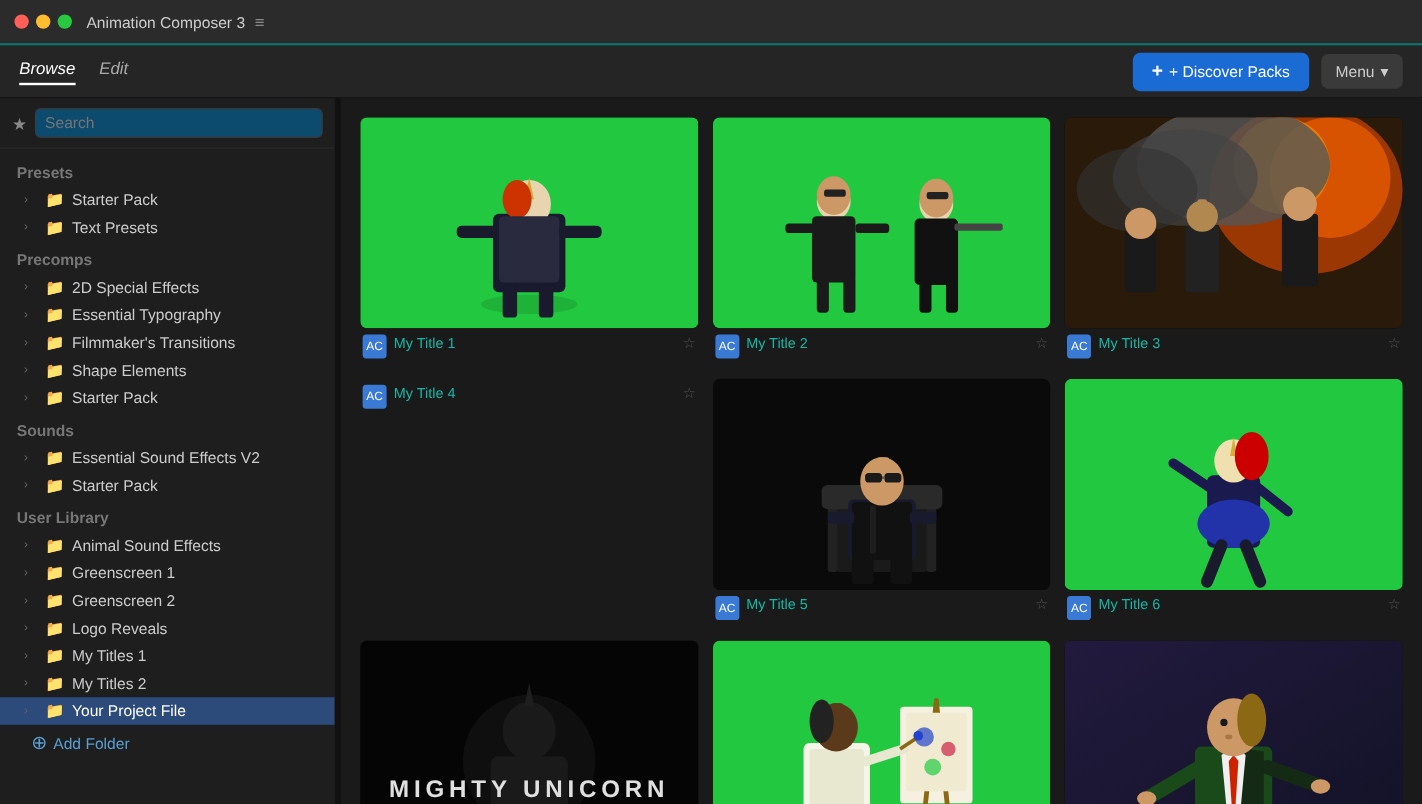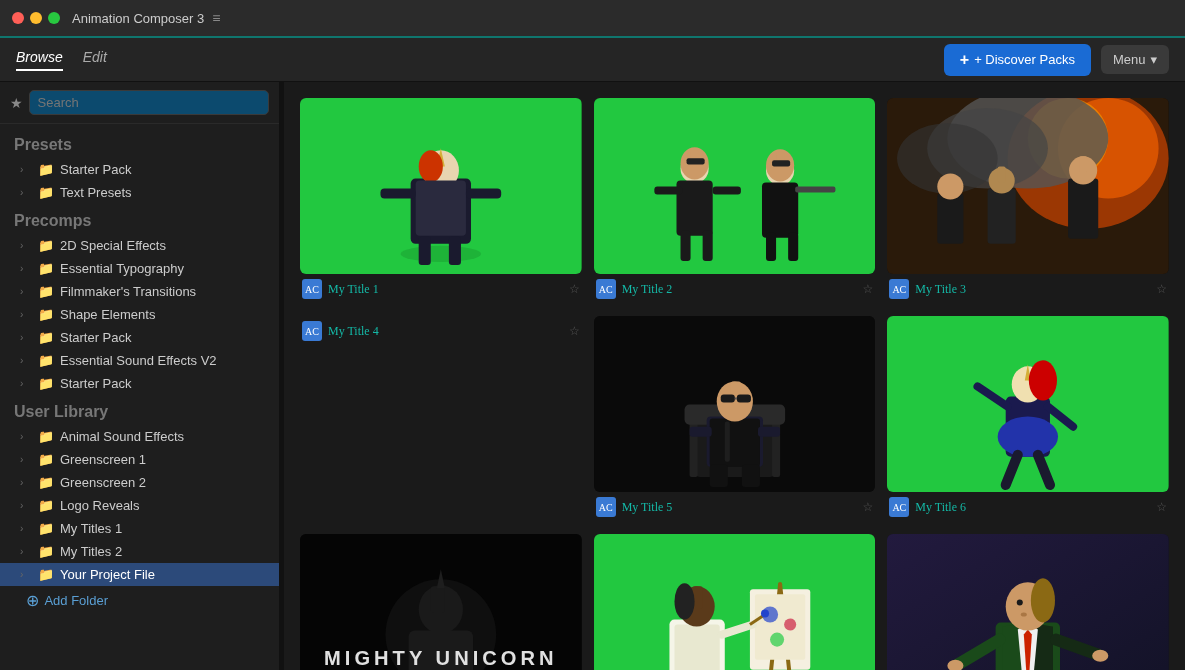--- a/index.html
+++ b/index.html
@@ -139,21 +139,21 @@
     }
     .sidebar-list {
       flex: 1;
       overflow-y: auto;
       padding: 4px 0;
     }
     .sidebar-list::-webkit-scrollbar { width: 4px; }
     .sidebar-list::-webkit-scrollbar-thumb { background: #444; border-radius: 2px; }
 
     .section-header {
-      font-size: 16px;
+      font-size: 13px;
       color: #777;
       padding: 8px 14px 4px 14px;
       text-transform: none;
       font-weight: 600;
     }
     .sidebar-item {
       display: flex;
       align-items: center;
       padding: 4px 10px 4px 20px;
       cursor: pointer;
@@ -216,24 +216,23 @@
     .thumb {
       width: 100%;
       aspect-ratio: 16/10;
       border-radius: 6px;
       overflow: hidden;
       position: relative;
       background: #111;
     }
     .item-footer {
       display: flex;
-      align-items: center;
+      align-items: flex-start;
       padding: 5px 2px;
       gap: 6px;
-      font-family: Liberation Serif, serif;
     }
     .item-preview-icon {
       width: 20px;
       height: 20px;
       background: #3a7ad4;
       border-radius: 3px;
       display: flex;
       align-items: center;
       justify-content: center;
       font-size: 10px;
@@ -335,20 +334,21 @@
         <span class="chevron">›</span>
         <span class="folder-icon">📁</span>
         <span class="item-label">Shape Elements</span>
       </div>
       <div class="sidebar-item">
         <span class="chevron">›</span>
         <span class="folder-icon">📁</span>
         <span class="item-label">Starter Pack</span>
       </div>
 
+      <div class="section-header">Sounds</div>
       <div class="sidebar-item">
         <span class="chevron">›</span>
         <span class="folder-icon">📁</span>
         <span class="item-label">Essential Sound Effects V2</span>
       </div>
       <div class="sidebar-item">
         <span class="chevron">›</span>
         <span class="folder-icon">📁</span>
         <span class="item-label">Starter Pack</span>
       </div>

